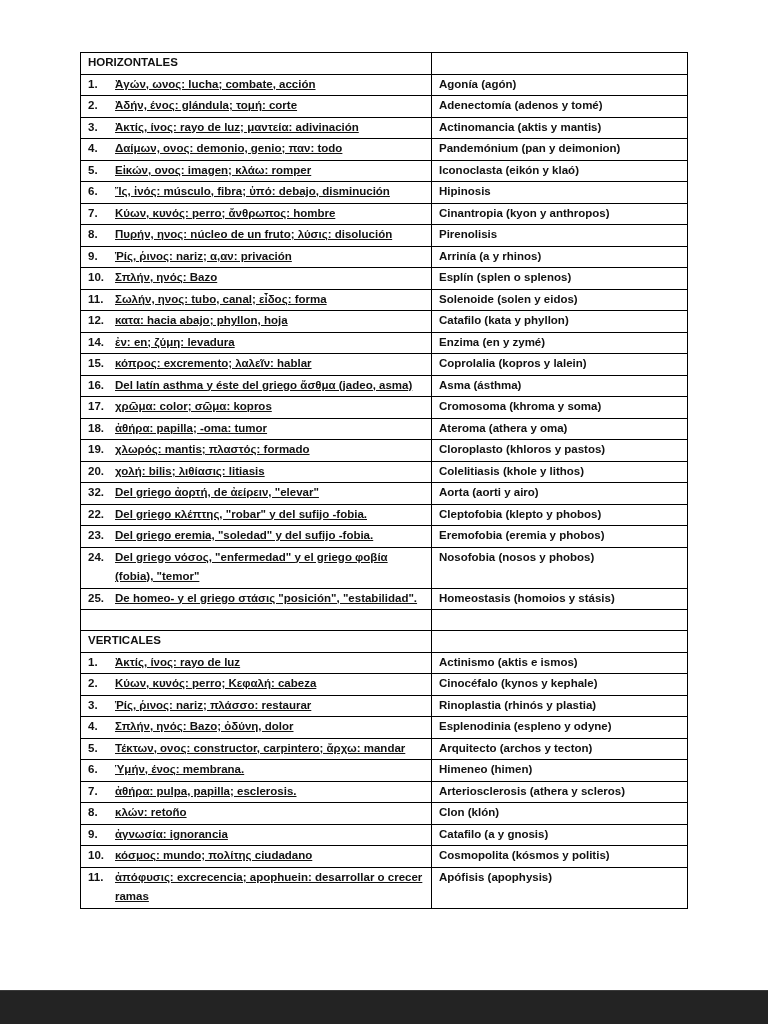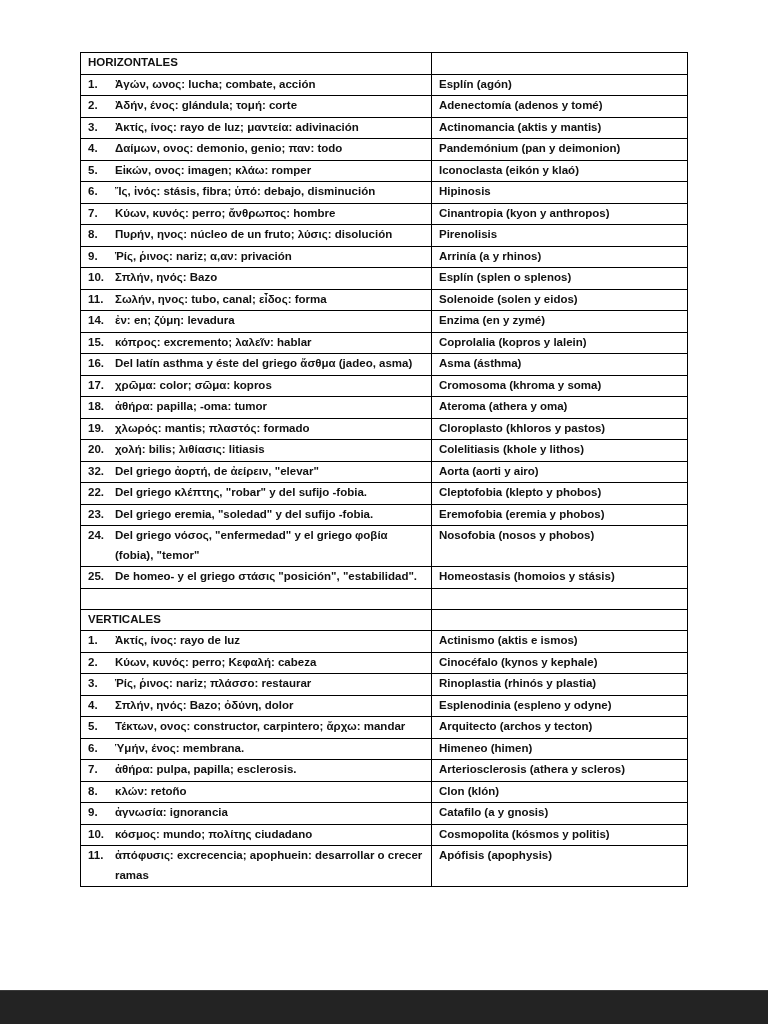--- a/index.html
+++ b/index.html
@@ -25,21 +25,21 @@
     border:1px solid #000;
     vertical-align:top;
     font-weight:bold;
     font-size:11.5px;
     line-height:19.5px;
     color:#111;
     padding:0 6px 1px 7px;
   }
   .clue-wrap { display:flex; }
   .num { flex:0 0 27px; width:27px; }
-  .clue { flex:1 1 auto; min-width:0; }
+  .clue { flex:1 1 auto; min-width:0;text-decoration:underline; }
   .header-cell { letter-spacing:0; }
   .spacer-row td { height:21px; }
   .bottom-bar {
     position:absolute;
     left:0; bottom:0;
     width:768px; height:34px;
     background:#232323;
     border-top:1px solid #3a3a3a;
   }
 </style>
@@ -57,21 +57,21 @@
           <td class="header-cell">HORIZONTALES</td>
           <td></td>
         </tr>
         <tr>
           <td>
             <div class="clue-wrap">
               <span class="num">1.</span>
               <span class="clue">Ἀγών, ωνος: lucha; combate, acción</span>
             </div>
           </td>
-          <td>Esplín (agón)</td>
+          <td>Agonía (agón)</td>
         </tr>
         <tr>
           <td>
             <div class="clue-wrap">
               <span class="num">2.</span>
               <span class="clue">Ἀδήν, ένος: glándula; τομή: corte</span>
             </div>
           </td>
           <td>Adenectomía (adenos y tomé)</td>
         </tr>
@@ -99,21 +99,21 @@
               <span class="num">5.</span>
               <span class="clue">Εἰκών, ονος: imagen; κλάω: romper</span>
             </div>
           </td>
           <td>Iconoclasta (eikón y klaó)</td>
         </tr>
         <tr>
           <td>
             <div class="clue-wrap">
               <span class="num">6.</span>
-              <span class="clue">Ἴς, ἰνός: stásis, fibra; ὑπό: debajo, disminución</span>
+              <span class="clue">Ἴς, ἰνός: músculo, fibra; ὑπό: debajo, disminución</span>
             </div>
           </td>
           <td>Hipinosis</td>
         </tr>
         <tr>
           <td>
             <div class="clue-wrap">
               <span class="num">7.</span>
               <span class="clue">Κύων, κυνός: perro; ἄνθρωπος: hombre</span>
             </div>
@@ -148,20 +148,29 @@
           <td>Esplín (splen o splenos)</td>
         </tr>
         <tr>
           <td>
             <div class="clue-wrap">
               <span class="num">11.</span>
               <span class="clue">Σωλήν, ηνος: tubo, canal; εἶδος: forma</span>
             </div>
           </td>
           <td>Solenoide (solen y eidos)</td>
+        </tr>
+        <tr>
+          <td>
+            <div class="clue-wrap">
+              <span class="num">12.</span>
+              <span class="clue">κατα: hacia abajo; phyllon, hoja</span>
+            </div>
+          </td>
+          <td>Catafilo (kata y phyllon)</td>
         </tr>
         <tr>
           <td>
             <div class="clue-wrap">
               <span class="num">14.</span>
               <span class="clue">ἐν: en; ζύμη: levadura</span>
             </div>
           </td>
           <td>Enzima (en y zymé)</td>
         </tr>

